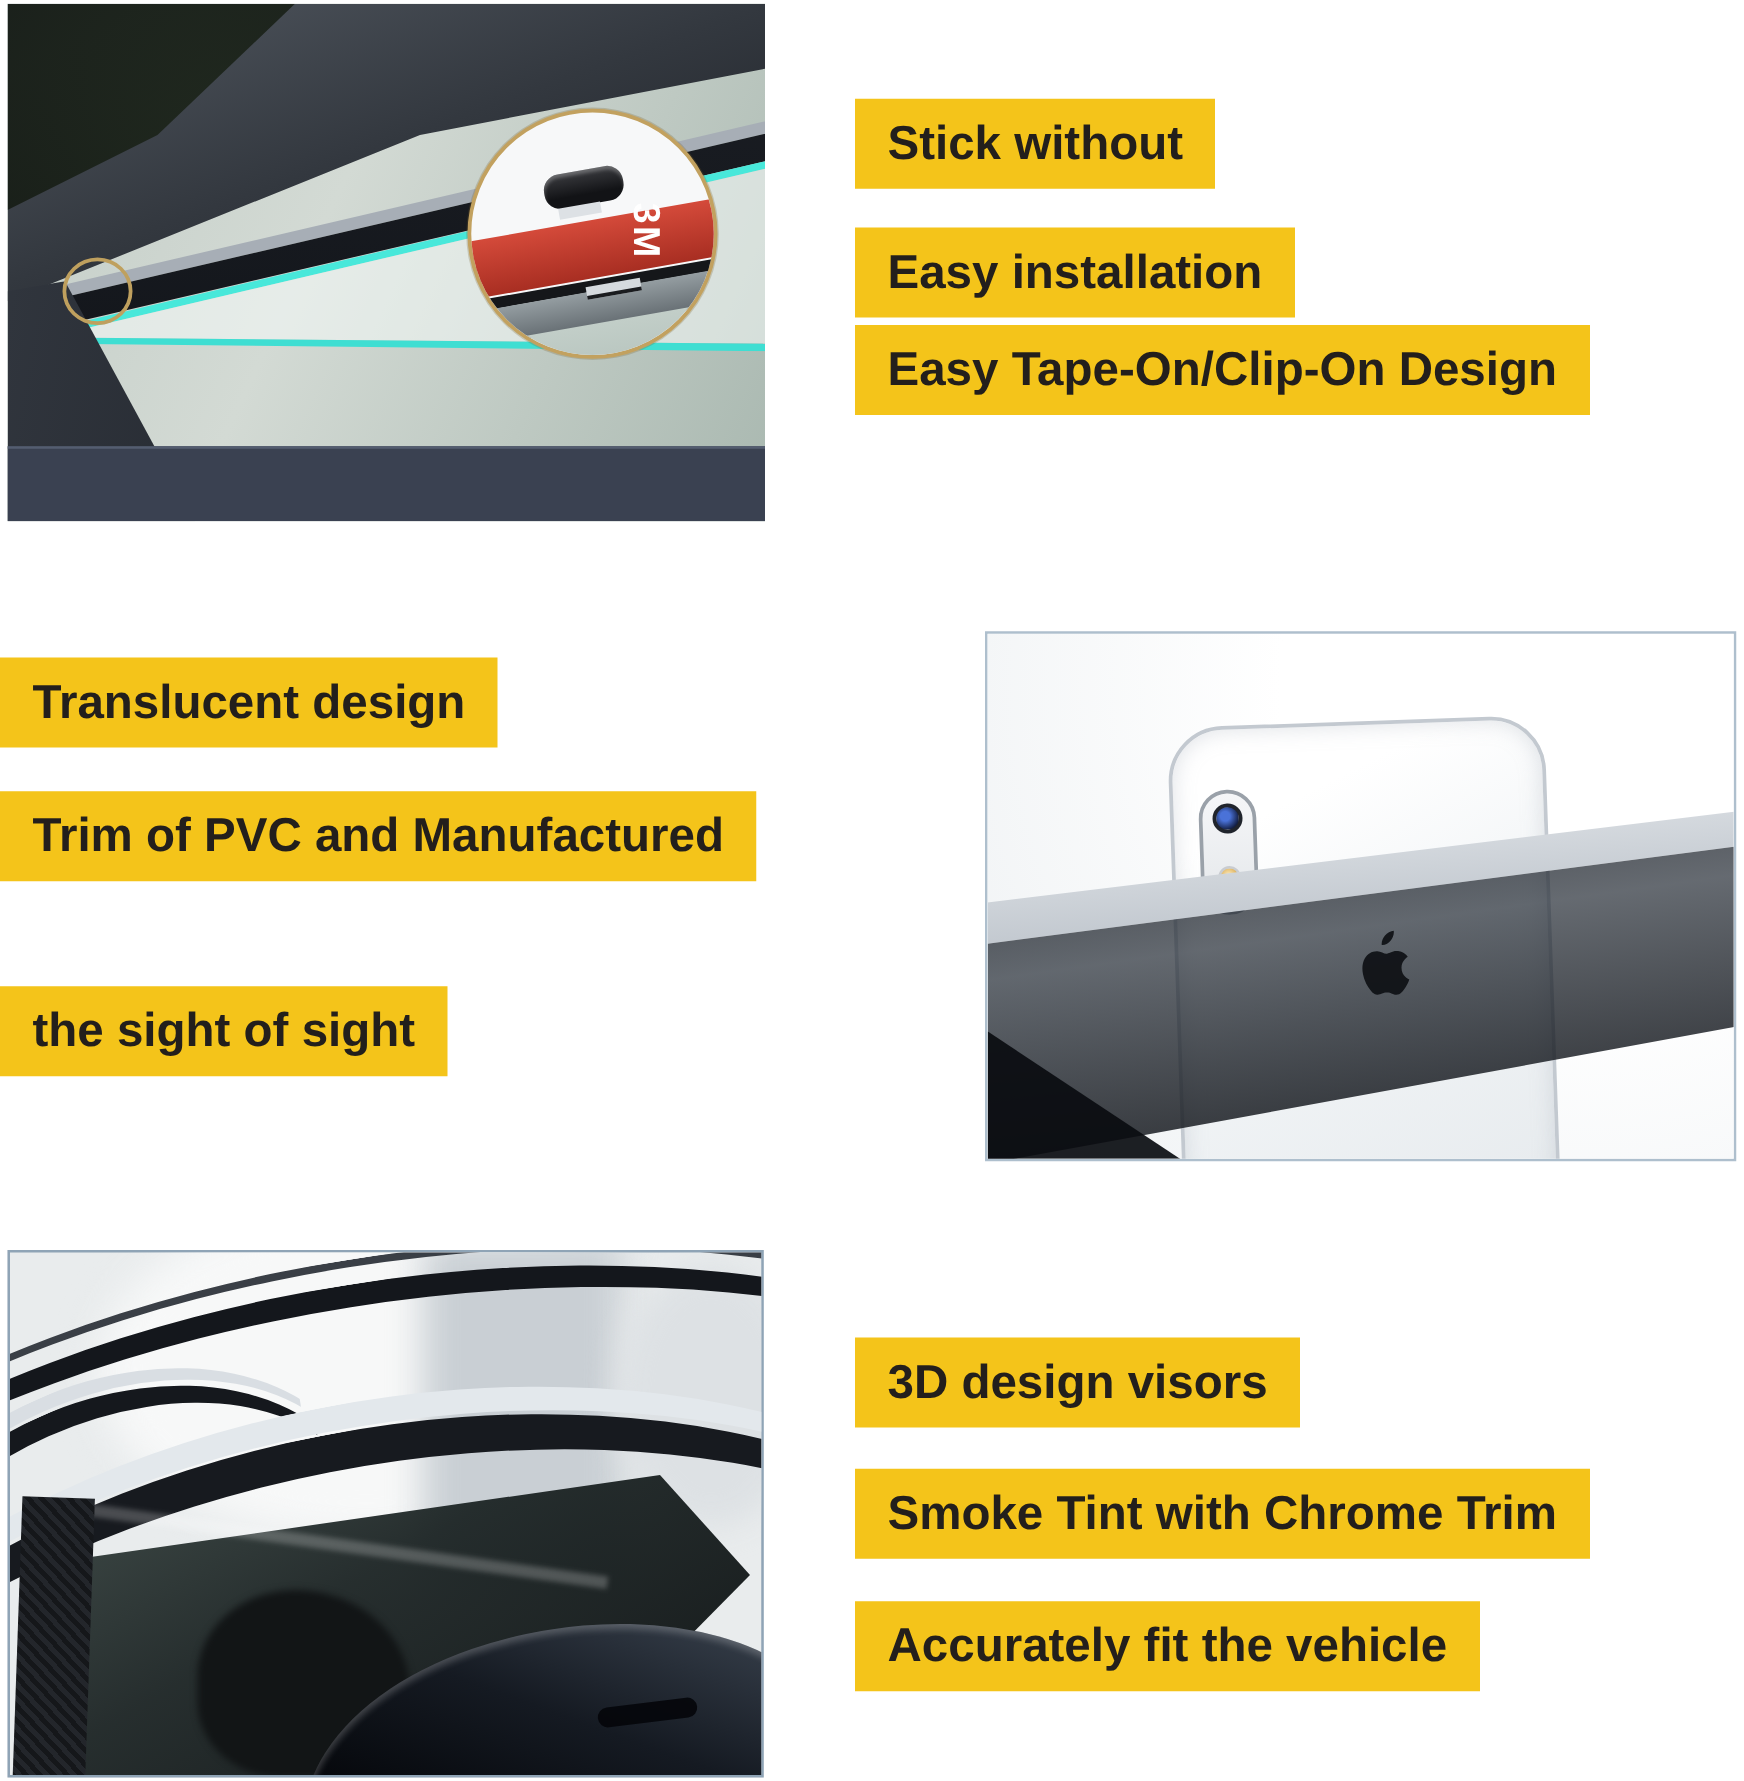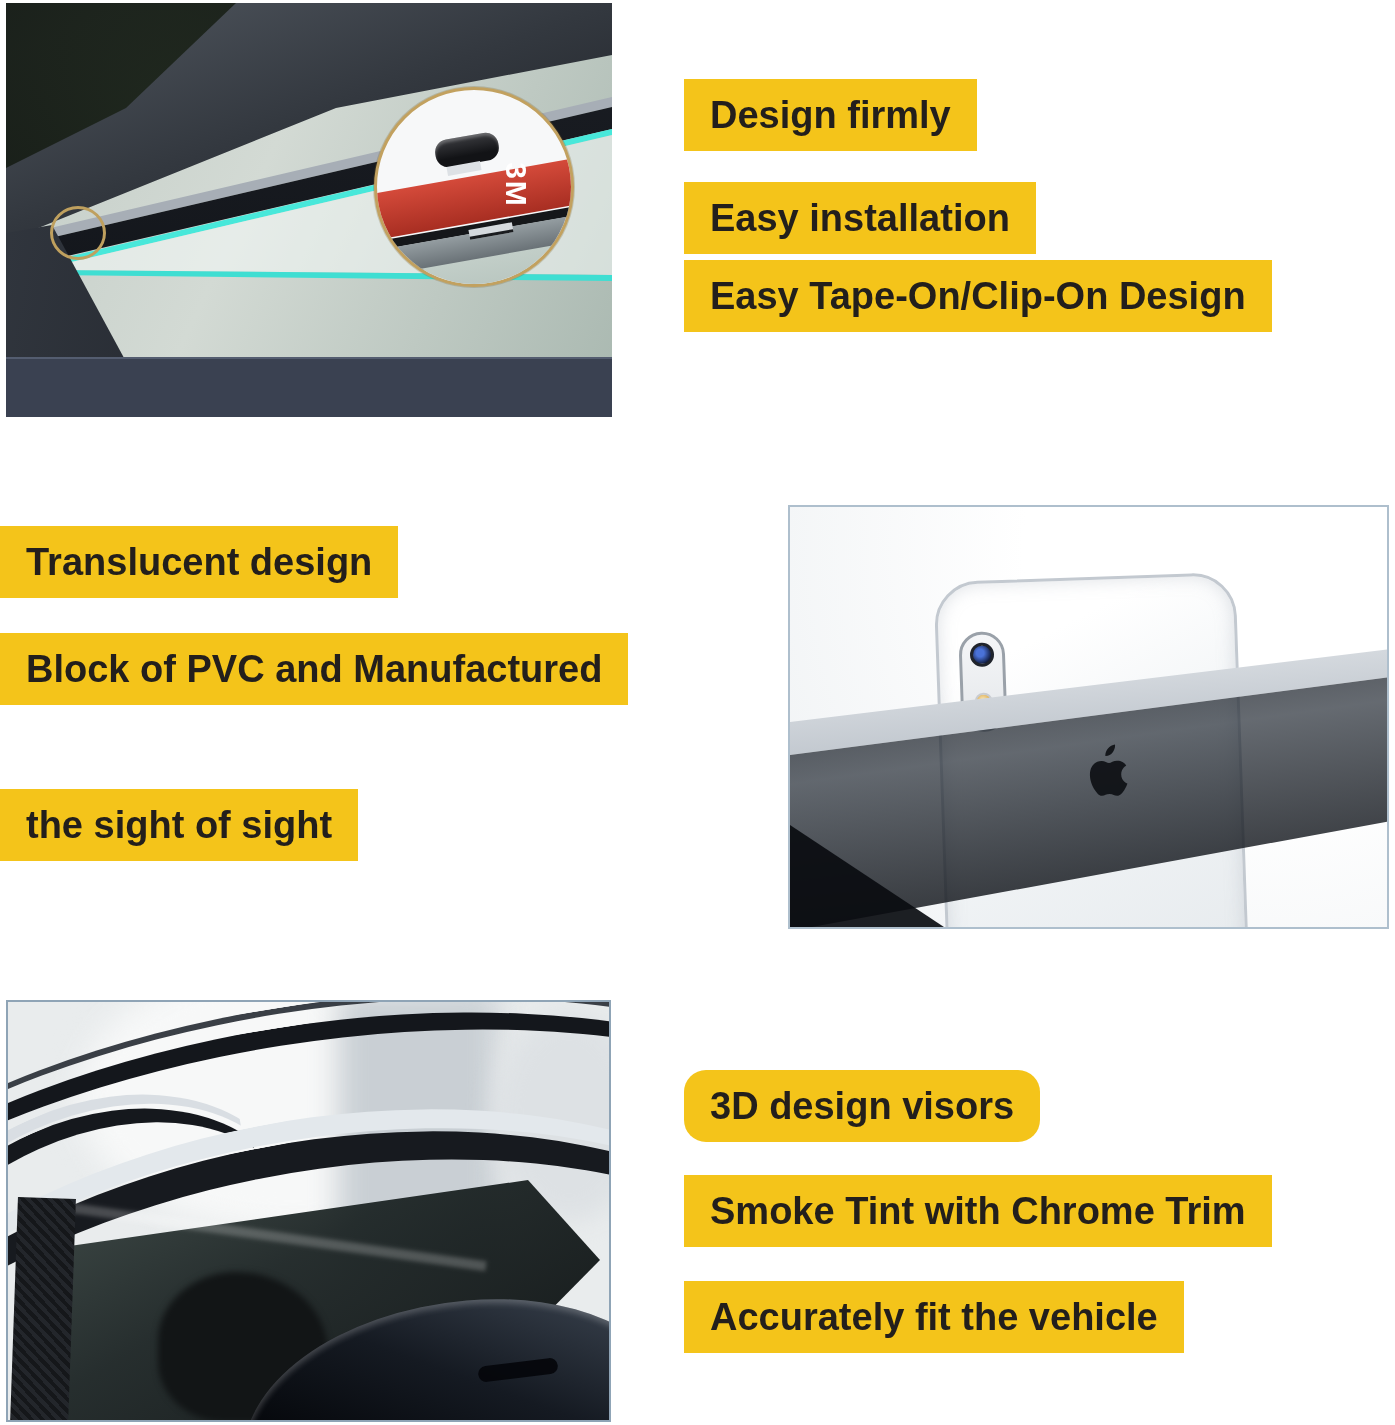--- a/index.html
+++ b/index.html
@@ -19,21 +19,21 @@
   .feature-label .line { display:block; }
   
   #lbl-stick   { left:684px; top:79px;  }
   #lbl-install { left:684px; top:182px; }
   #lbl-tapeon  { left:684px; top:260px; }
   
   #lbl-translucent { left:0; top:526px; }
   #lbl-pvc         { left:0; top:633px; }
   #lbl-block       { left:0; top:789px; }
   
-  #lbl-3d     { left:684px; top:1070px;border-radius:22px; }
+  #lbl-3d     { left:684px; top:1070px; }
   #lbl-smoke  { left:684px; top:1175px; }
   #lbl-fit    { left:684px; top:1281px; }
 
   
   .photo { position:absolute; overflow:hidden; }
   #photo-tape { left:6px; top:3px; width:606px; height:414px; background:linear-gradient(115deg,#c2ccc6,#d3dad4 42%,#a9b8b0); }
   #photo-phone { left:788px; top:505px; width:601px; height:424px; background:#fdfdfd; border:2px solid #aebfcd; }
   #photo-car { left:6px; top:1000px; width:605px; height:422px; background:#e9eced; border:2px solid #8fa4b6; }
 
   
@@ -237,34 +237,34 @@
       <div class="trim-gray"></div>
       <div class="glass-pale"></div>
       <div class="clip-pin"></div>
       <div class="clip-foot"></div>
       <div class="clip-lower"></div>
       <span class="tape-brand">3M</span>
     </div>
   </div>
 
   <div class="feature-label" id="lbl-stick">
-    <span class="line">Design firmly</span>
+    <span class="line">Stick without</span>
   </div>
   <div class="feature-label" id="lbl-install">
     <span class="line">Easy installation</span>
   </div>
   <div class="feature-label" id="lbl-tapeon">
     <span class="line">Easy Tape-On/Clip-On Design</span>
   </div>
 
   <div class="feature-label" id="lbl-translucent">
     <span class="line">Translucent design</span>
   </div>
   <div class="feature-label" id="lbl-pvc">
-    <span class="line">Block of PVC and Manufactured</span>
+    <span class="line">Trim of PVC and Manufactured</span>
   </div>
   <div class="feature-label" id="lbl-block">
     <span class="line">the sight of sight</span>
   </div>
 
   <div class="photo" id="photo-phone">
     <div class="bg-sheen"></div>
     <div class="phone">
       <div class="camera-pill">
         <div class="lens-main"></div>

